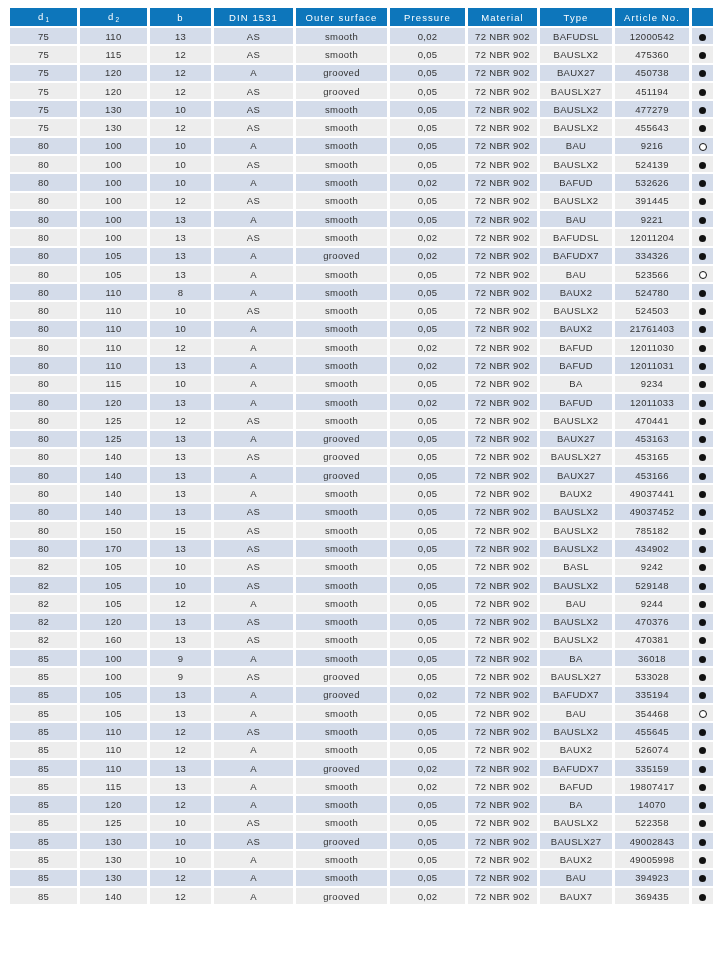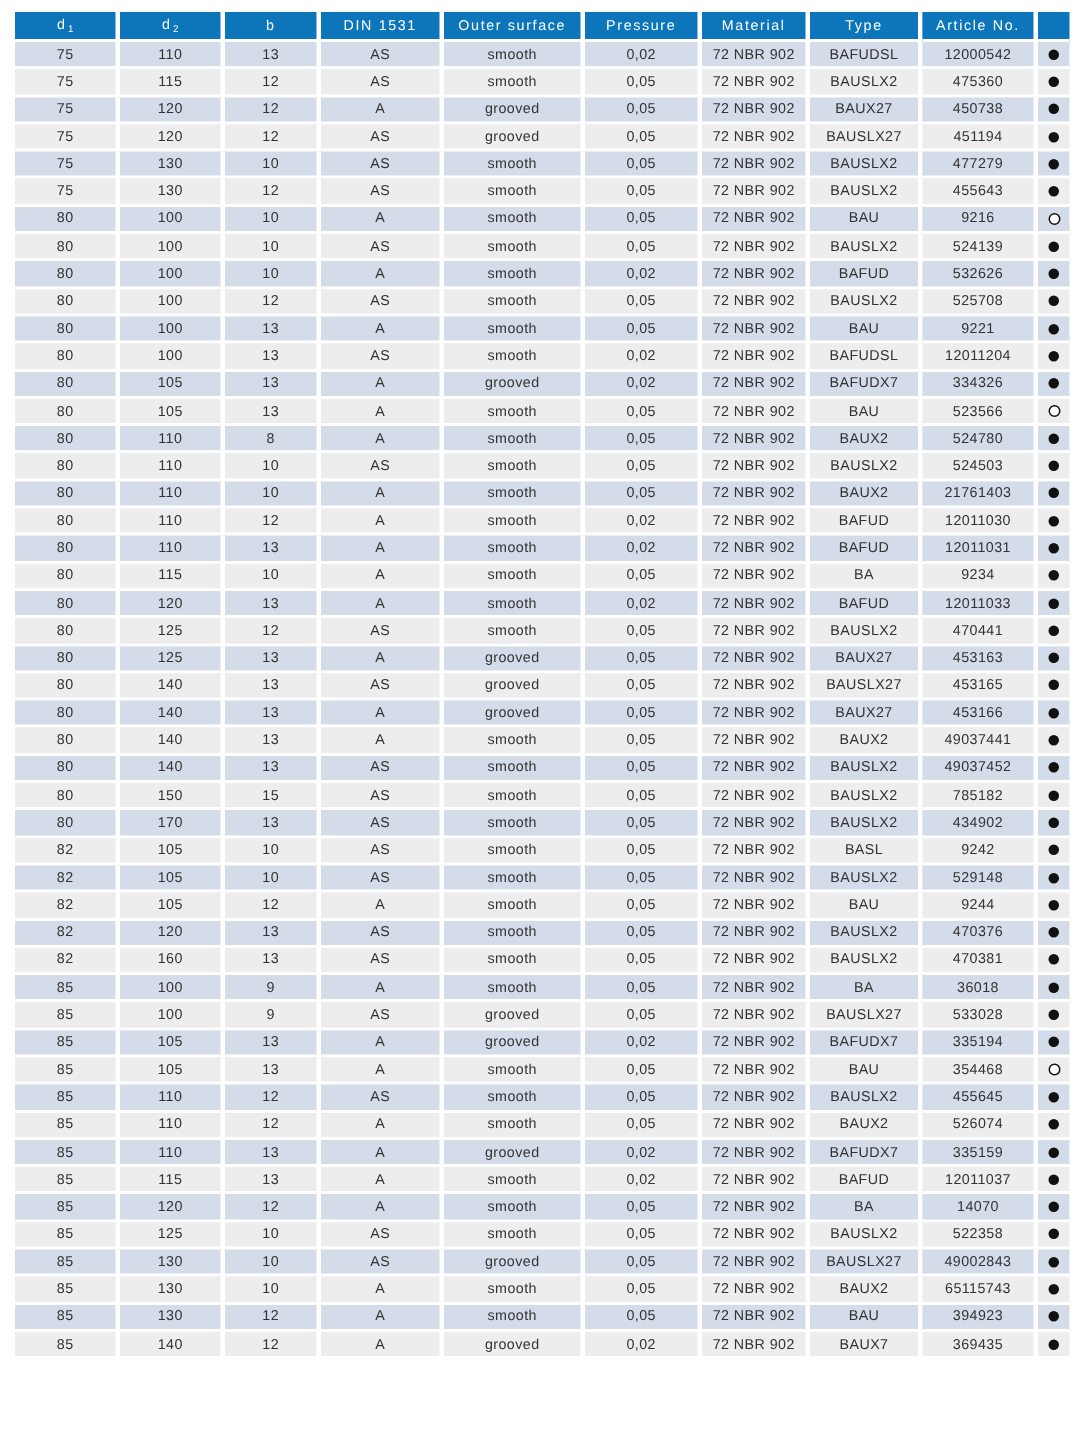--- a/index.html
+++ b/index.html
@@ -234,21 +234,21 @@
         </tr>
         <tr>
           <td>80</td>
           <td>100</td>
           <td>12</td>
           <td>AS</td>
           <td>smooth</td>
           <td>0,05</td>
           <td>72 NBR 902</td>
           <td>BAUSLX2</td>
-          <td>525708</td>
+          <td>391445</td>
           <td><span class="dot"></span></td>
         </tr>
         <tr>
           <td>80</td>
           <td>100</td>
           <td>13</td>
           <td>A</td>
           <td>smooth</td>
           <td>0,05</td>
           <td>72 NBR 902</td>
@@ -618,21 +618,21 @@
         </tr>
         <tr>
           <td>85</td>
           <td>115</td>
           <td>13</td>
           <td>A</td>
           <td>smooth</td>
           <td>0,02</td>
           <td>72 NBR 902</td>
           <td>BAFUD</td>
-          <td>12011037</td>
+          <td>19807417</td>
           <td><span class="dot"></span></td>
         </tr>
         <tr>
           <td>85</td>
           <td>120</td>
           <td>12</td>
           <td>A</td>
           <td>smooth</td>
           <td>0,05</td>
           <td>72 NBR 902</td>
@@ -666,21 +666,21 @@
         </tr>
         <tr>
           <td>85</td>
           <td>130</td>
           <td>10</td>
           <td>A</td>
           <td>smooth</td>
           <td>0,05</td>
           <td>72 NBR 902</td>
           <td>BAUX2</td>
-          <td>65115743</td>
+          <td>49005998</td>
           <td><span class="dot"></span></td>
         </tr>
         <tr>
           <td>85</td>
           <td>130</td>
           <td>12</td>
           <td>A</td>
           <td>smooth</td>
           <td>0,05</td>
           <td>72 NBR 902</td>

